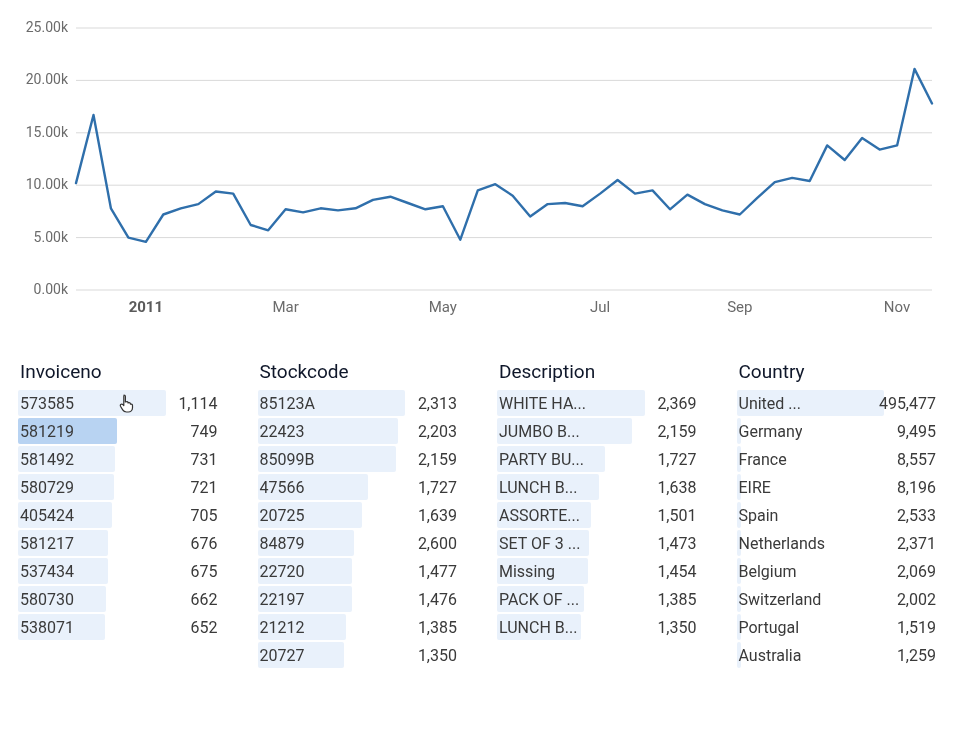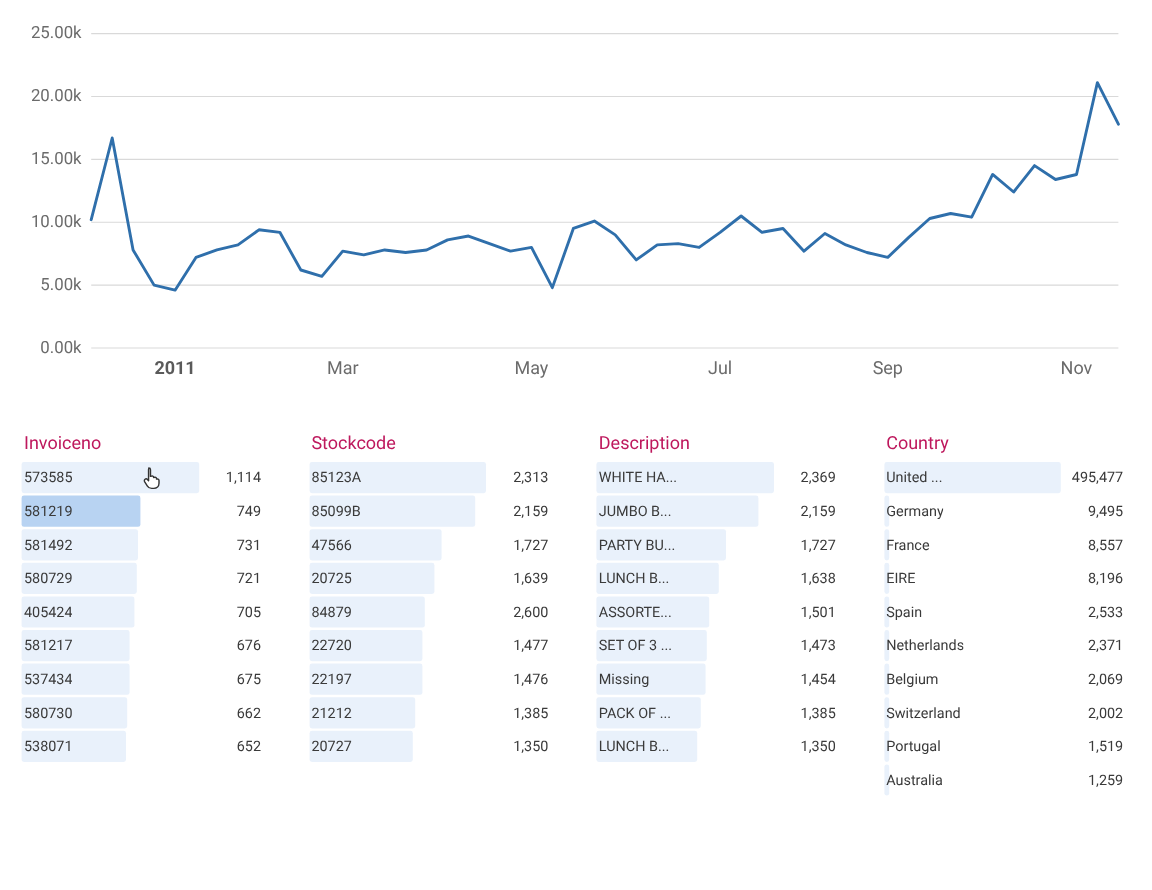--- a/index.html
+++ b/index.html
@@ -1,22 +1,22 @@
 <!DOCTYPE html>
 <html><head>
 <meta charset="utf-8">
 <style>
   html,body{margin:0;padding:0;background:#fff;font-family:-apple-system,BlinkMacSystemFont,"Segoe UI",Roboto,Helvetica,Arial,sans-serif;color:#3b3b3b;}
   .canvas{position:relative;width:960px;height:742px;}
   .chart-wrap{position:absolute;left:18px;top:20px;width:924px;height:300px;}
   .series{fill:none;stroke:#2f6fab;stroke-width:2.4;stroke-linejoin:round;stroke-linecap:round;}
   .lists{position:absolute;left:18px;top:358px;right:18px;display:flex;gap:34px;}
   .col{flex:1 1 0;min-width:0;}
-  .col-header{font-size:15px;color:#be185d;margin:0 0 4px 0;padding:2px 2px;}
-  .row{display:flex;align-items:center;justify-content:space-between;height:28px;font-size:12px;color:#3a3a3a;position:relative;}
+  .col-header{font-size:19px;color:#0f172a;margin:0 0 4px 0;padding:2px 2px;}
+  .row{display:flex;align-items:center;justify-content:space-between;height:28px;font-size:16px;color:#3a3a3a;position:relative;}
   .row .label{flex:0 0 auto;white-space:nowrap;overflow:hidden;text-overflow:ellipsis;max-width:55%;padding-left:2px;z-index:2;}
   .row .value{flex:0 0 auto;padding-right:6px;font-variant-numeric:tabular-nums;z-index:2;text-align:center;}
   .row .bar{position:absolute;left:0;top:1px;bottom:1px;background:#e9f1fb;z-index:1;border-radius:2px;}
   .row.highlight .bar{background:#b8d3f2;}
   .cursor-hand{position:absolute;width:18px;height:20px;z-index:5;}
 </style>
 </head>
 <body>
 
 <div class="canvas">
@@ -98,20 +98,25 @@
         </div>
       </div>
       <div class="col">
         <div class="col-header">Stockcode</div>
         <div class="row">
           <div class="bar" style="width: 72%;"></div>
           <span class="label">85123A</span>
           <span class="value">2,313</span>
         </div>
         <div class="row">
+          <div class="bar" style="width: 68.5759%;"></div>
+          <span class="label">22423</span>
+          <span class="value">2,203</span>
+        </div>
+        <div class="row">
           <div class="bar" style="width: 67.2062%;"></div>
           <span class="label">85099B</span>
           <span class="value">2,159</span>
         </div>
         <div class="row">
           <div class="bar" style="width: 53.7588%;"></div>
           <span class="label">47566</span>
           <span class="value">1,727</span>
         </div>
         <div class="row">

